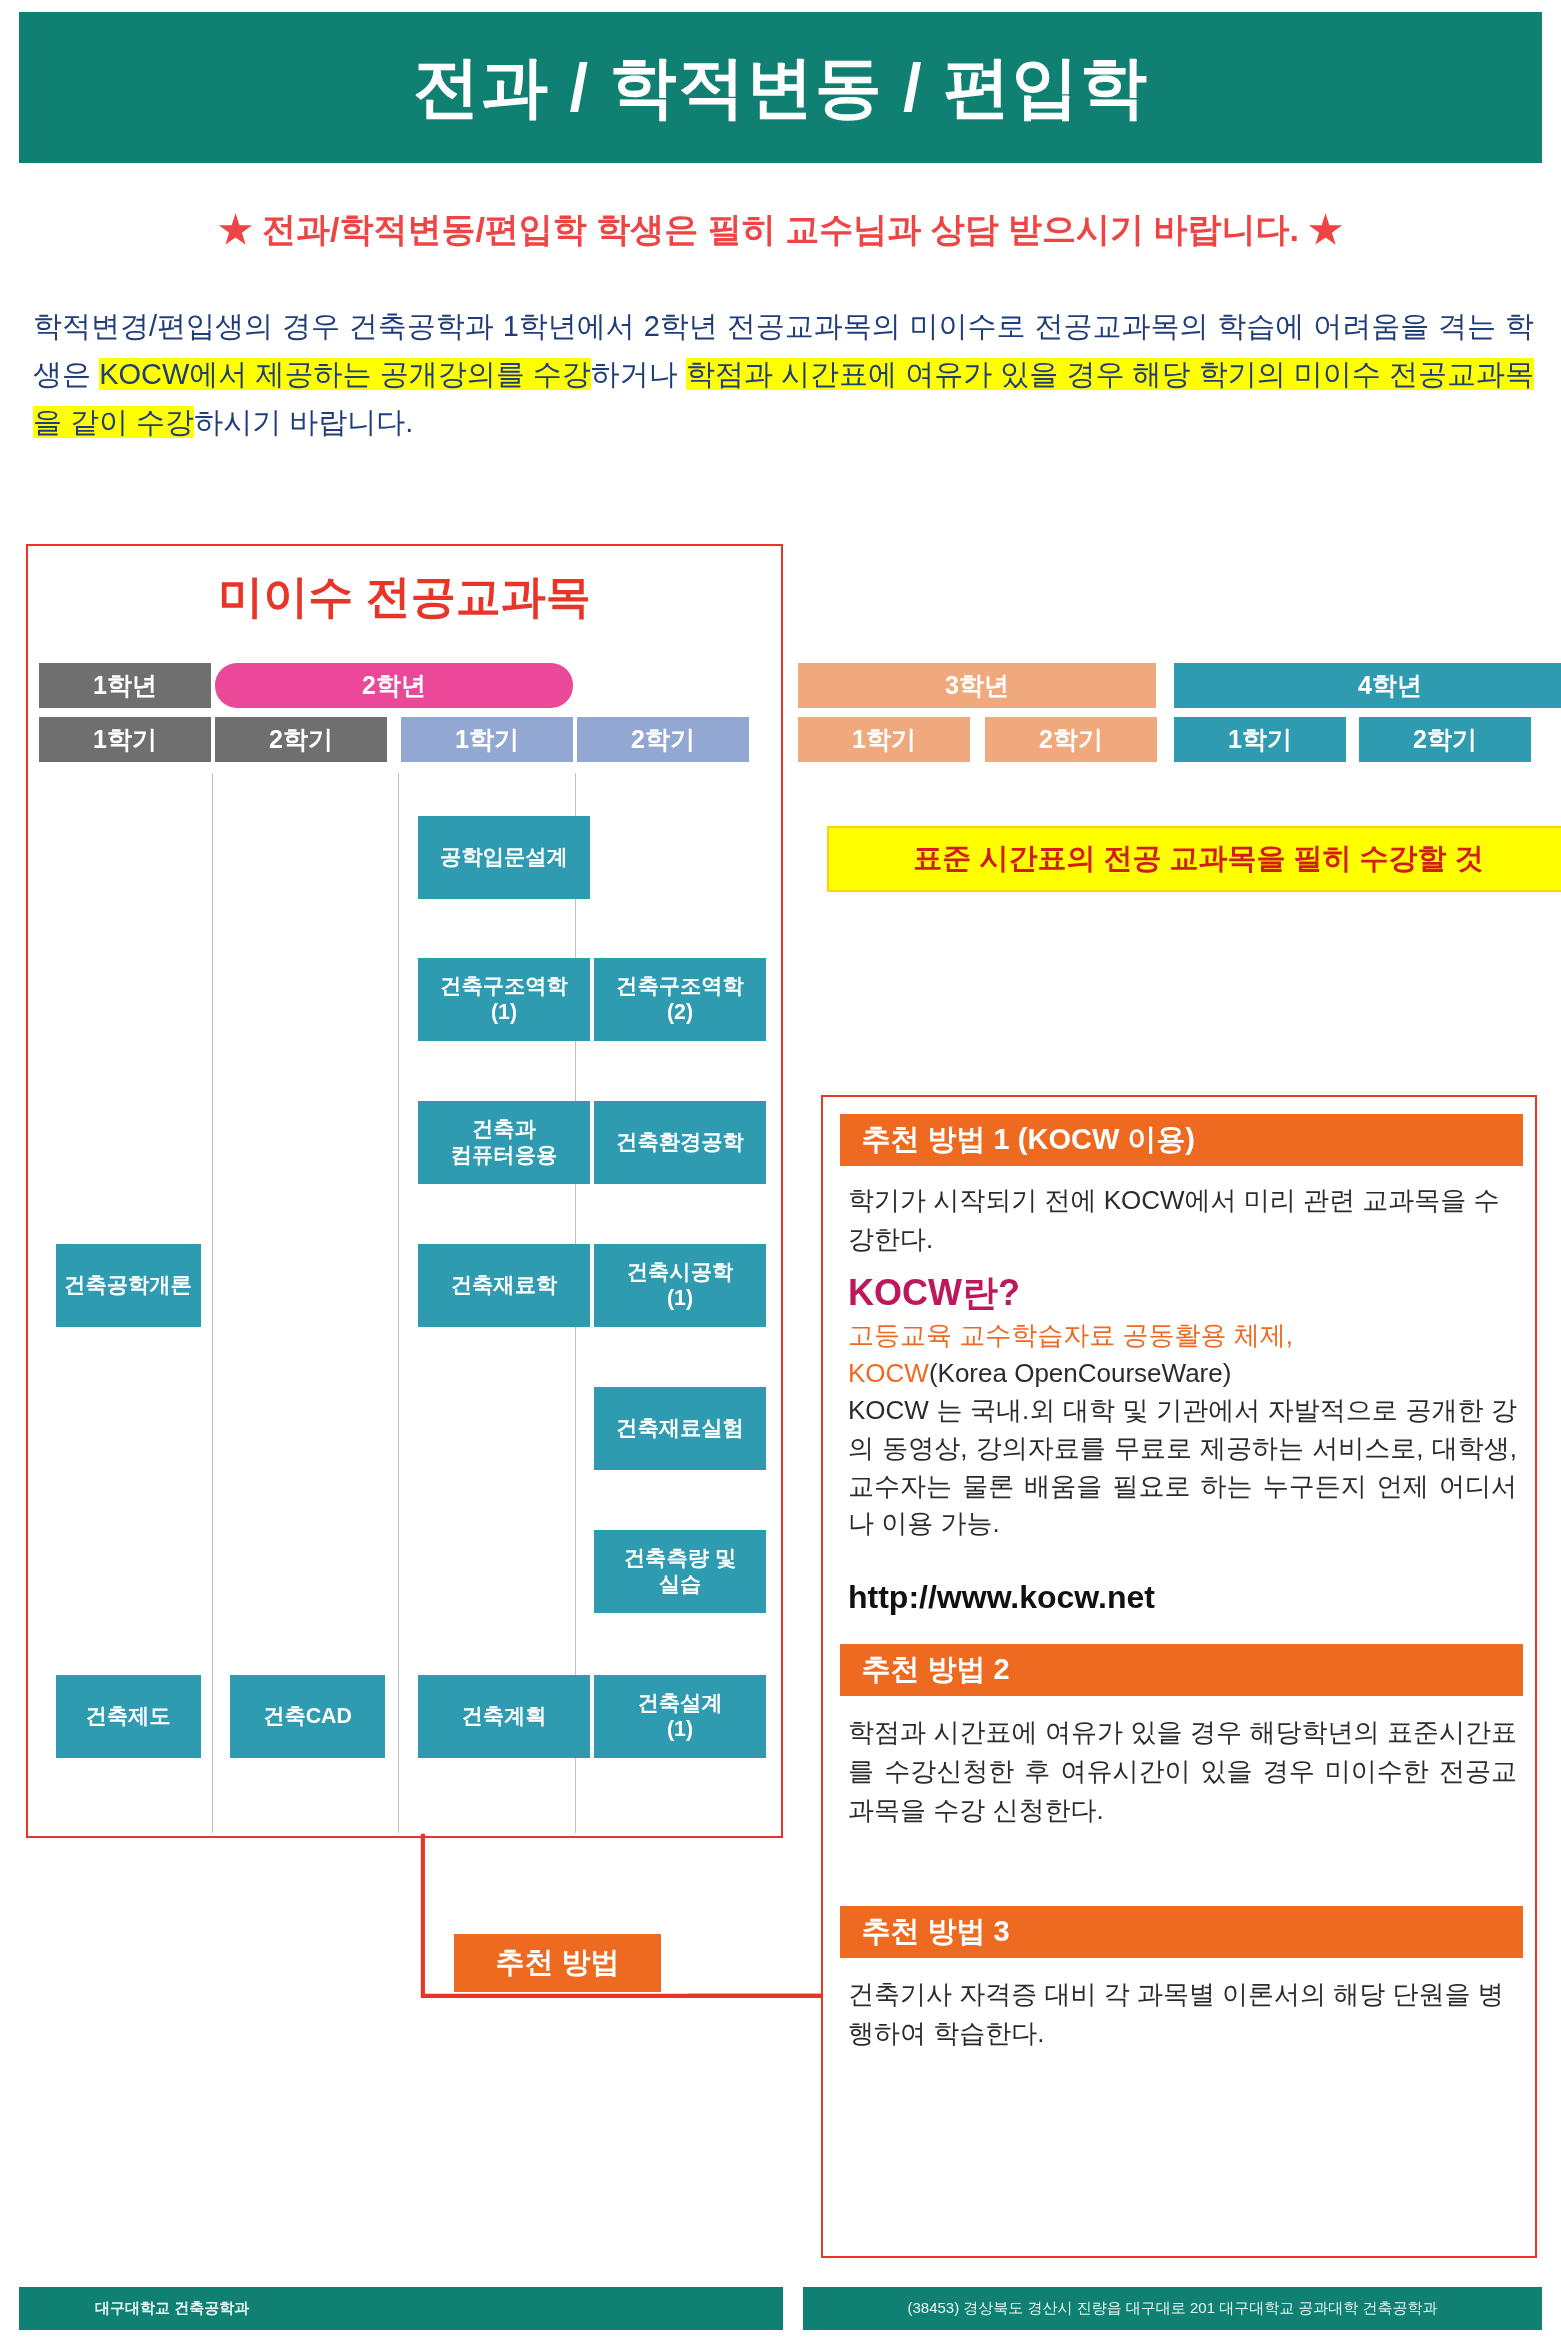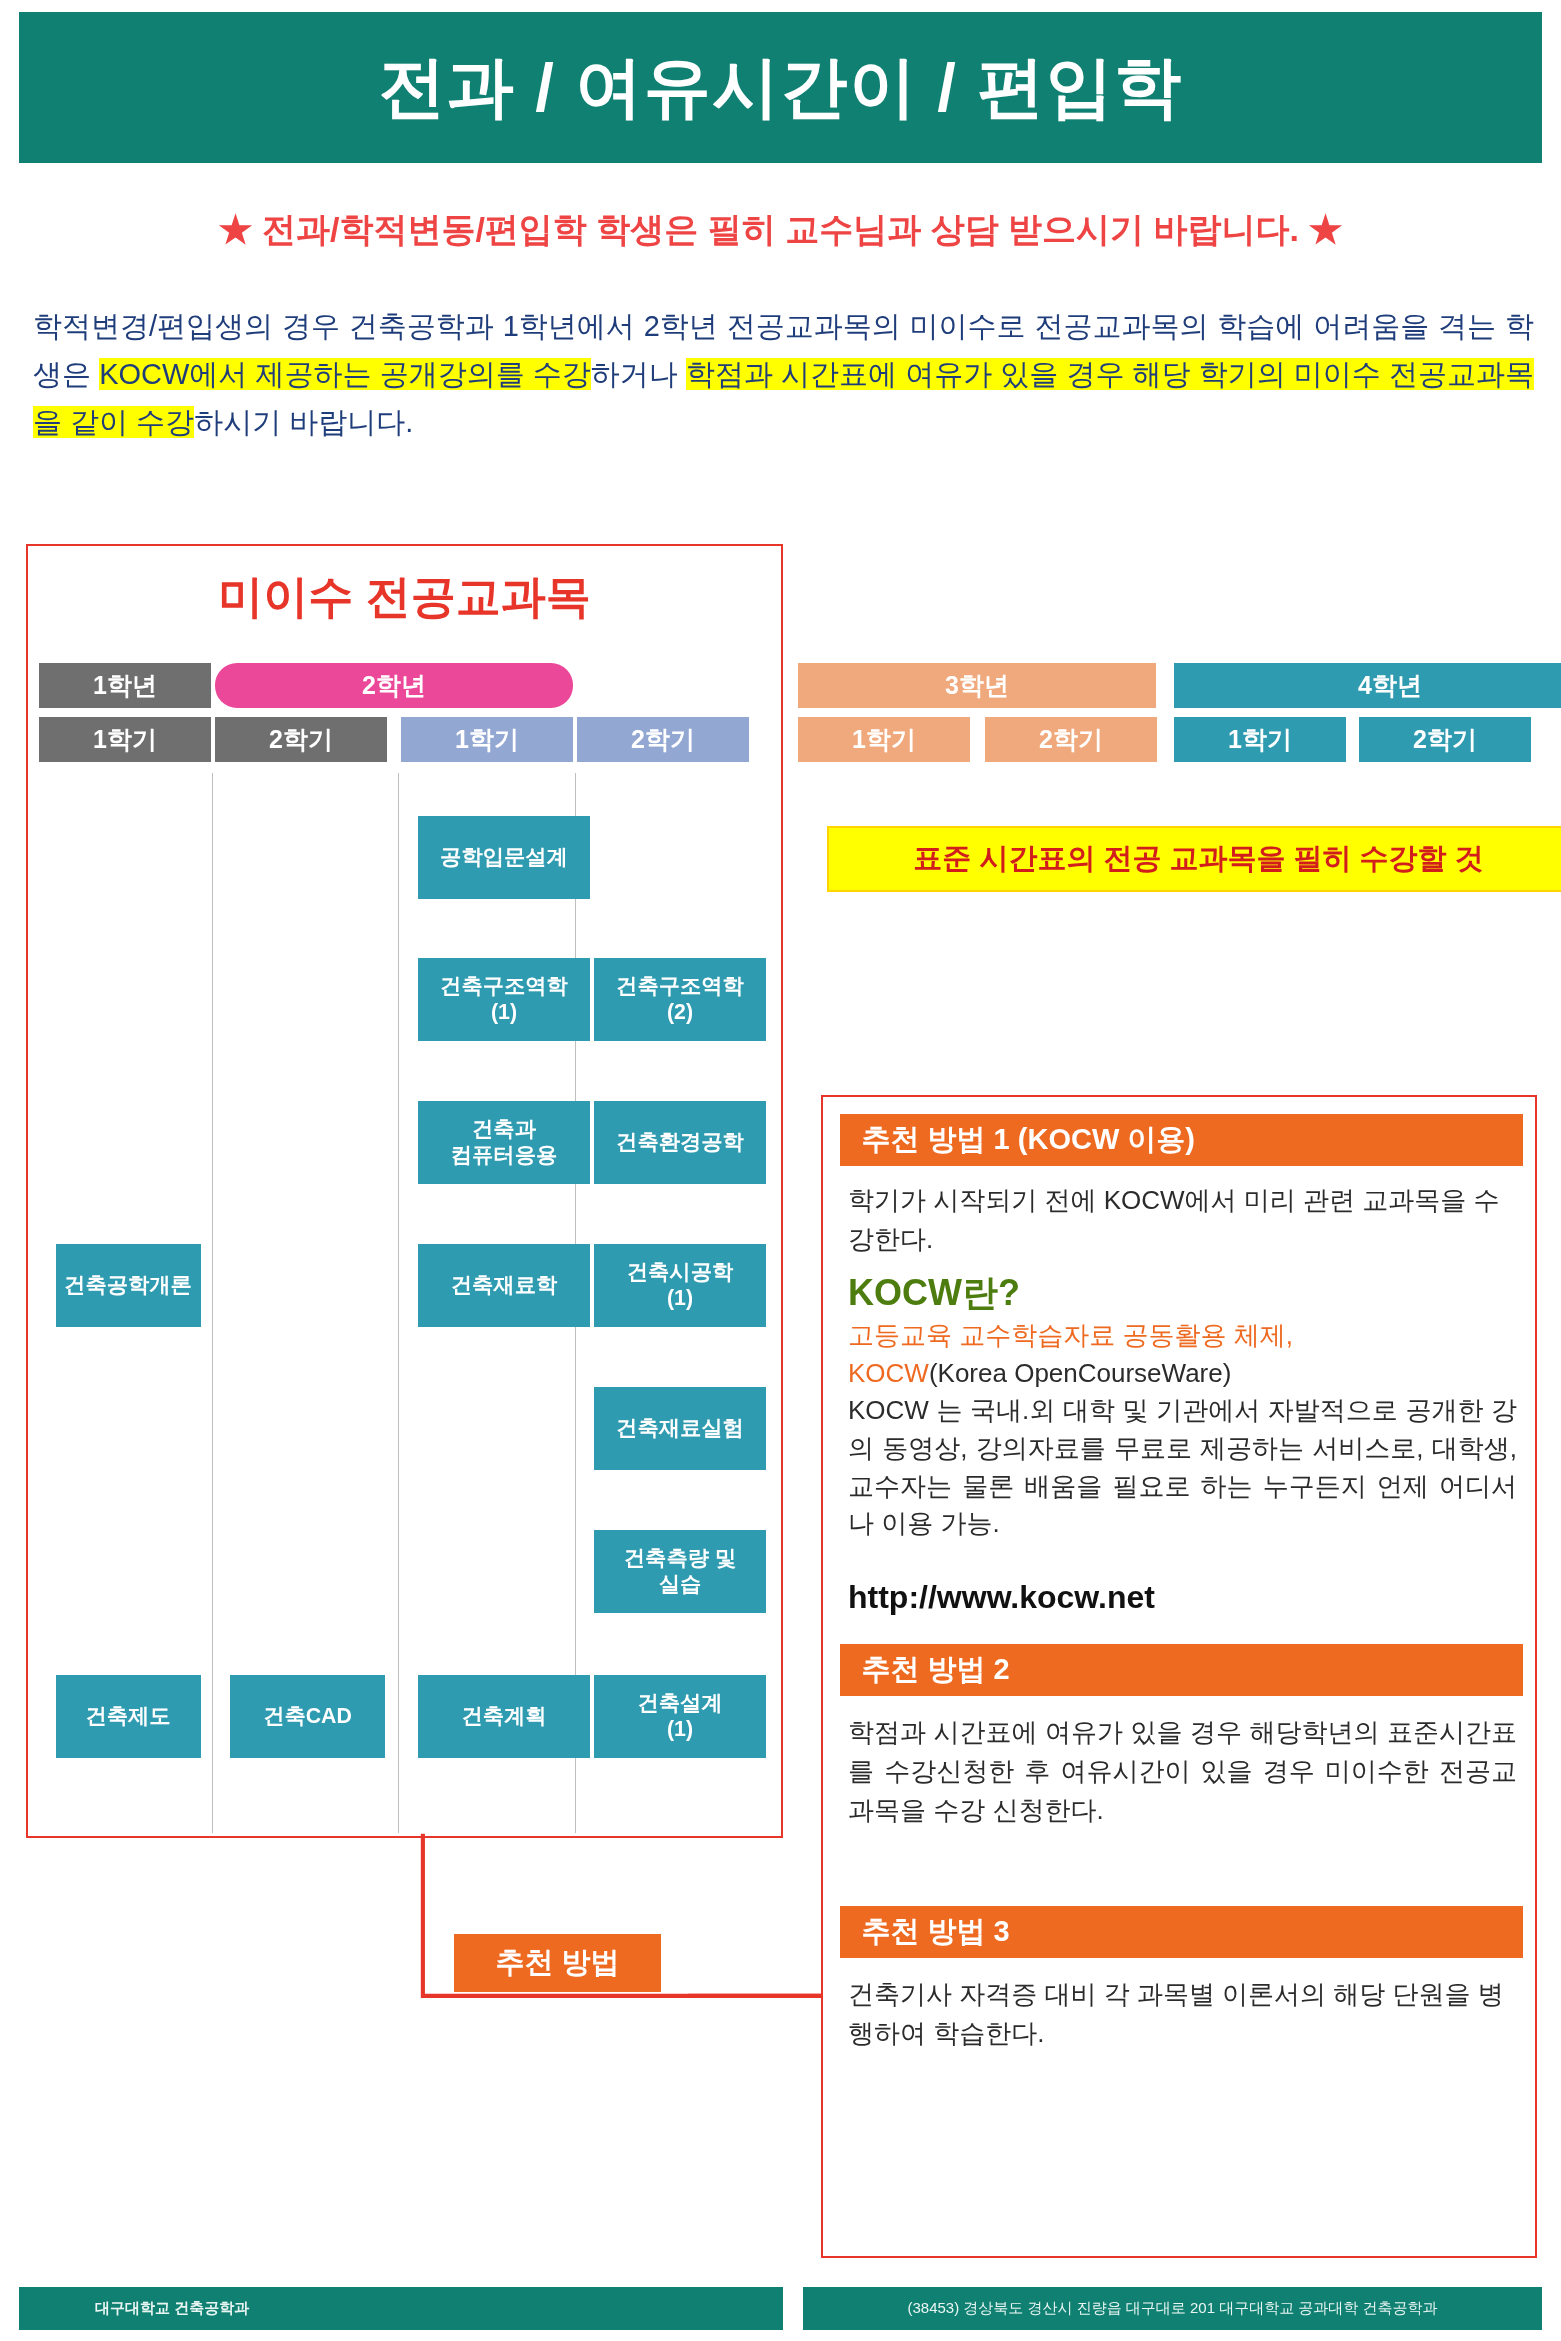--- a/index.html
+++ b/index.html
@@ -147,21 +147,21 @@
   }
   .method-body {
     position: absolute;
     color: #2b2b2b;
     font-size: 26px;
     line-height: 1.5;
   }
   .method-body.justify { text-align: justify; text-align-last: left; }
   .kocw-q {
     position: absolute;
-    color: #4d7c0f;
+    color: #be185d;
     font-size: 36px;
     font-weight: bold;
   }
   .kocw-desc {
     position: absolute;
     font-size: 26px;
     line-height: 1.45;
     color: #2b2b2b;
     text-align: justify;
   }
@@ -190,21 +190,21 @@
     background: #0f8071;
     color: #e9f5f3;
     font-size: 15px;
     display: flex; align-items: center; justify-content: center;
   }
 </style>
 </head>
 <body>
 
 <div class="header-bar">
-  <div class="header-title">전과 / 여유시간이 / 편입학</div>
+  <div class="header-title">전과 / 학적변동 / 편입학</div>
 </div>
 
 <div class="notice-line">★ 전과/학적변동/편입학 학생은 필히 교수님과 상담 받으시기 바랍니다. ★</div>
 
 <div class="intro">
   <span>학적변경/편입생의 경우 건축공학과 1학년에서 2학년 전공교과목의 미이수로 전공교과목의 학습에 어려움을 격는 학생은 </span><span class="hl">KOCW에서 제공하는 공개강의를 수강</span><span>하거나 </span><span class="hl">학점과 시간표에 여유가 있을 경우 해당 학기의 미이수 전공교과목을 같이 수강</span><span>하시기 바랍니다.</span>
 </div>
 
 <div class="left-box">
   <div class="left-box-title">미이수 전공교과목</div>

